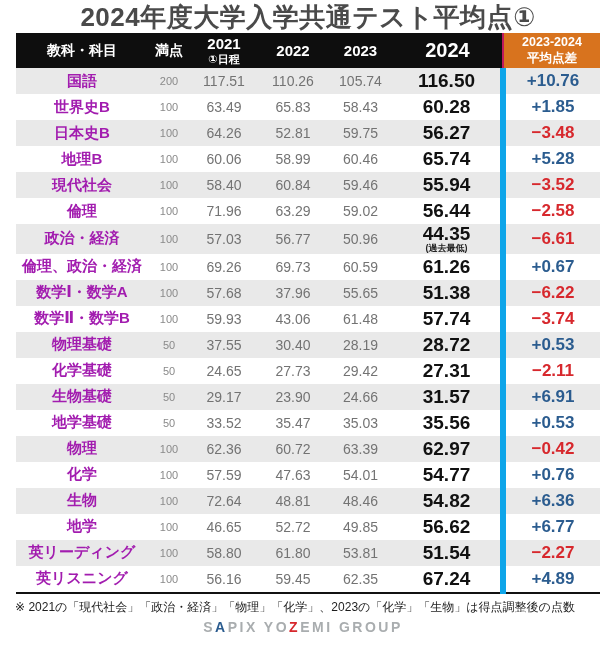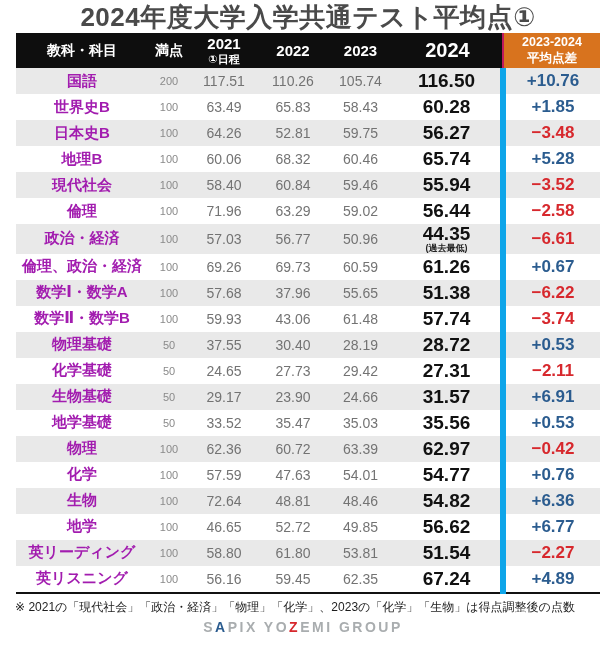--- a/index.html
+++ b/index.html
@@ -126,21 +126,21 @@
     <td class="c-y">64.26</td>
     <td class="c-y">52.81</td>
     <td class="c-y">59.75</td>
     <td class="c-2024"><span>56.27</span></td>
     <td class="c-diff neg">−3.48</td>
   </tr>
         <tr>
     <td class="c-subject">地理B</td>
     <td class="c-max">100</td>
     <td class="c-y">60.06</td>
-    <td class="c-y">68.32</td>
+    <td class="c-y">58.99</td>
     <td class="c-y">60.46</td>
     <td class="c-2024"><span>65.74</span></td>
     <td class="c-diff pos">+5.28</td>
   </tr>
         <tr>
     <td class="c-subject">現代社会</td>
     <td class="c-max">100</td>
     <td class="c-y">58.40</td>
     <td class="c-y">60.84</td>
     <td class="c-y">59.46</td>

